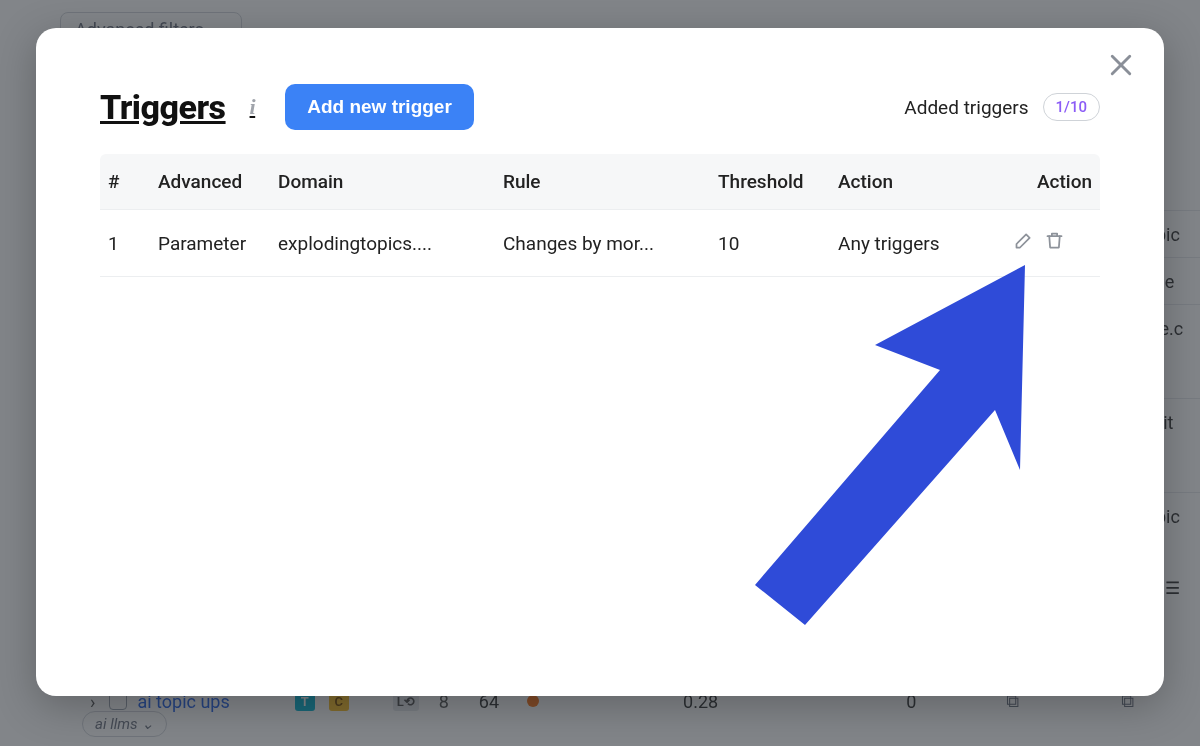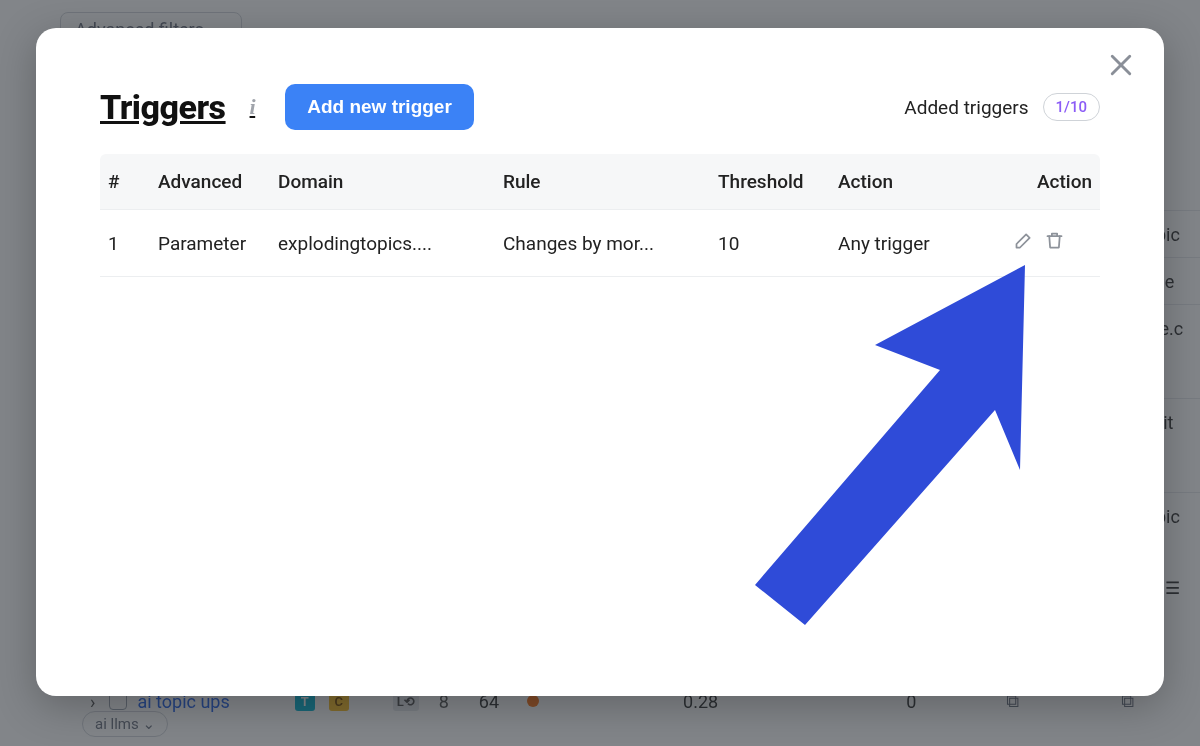--- a/index.html
+++ b/index.html
@@ -292,21 +292,21 @@
       <span class="bg-dot o"></span>
       <span style="width:110px"></span>
       <span class="num">0.28</span>
       <span style="width:140px"></span>
       <span class="num">0</span>
       <span style="width:50px"></span>
       <span class="bg-link-icon">⧉</span>
       <span style="width:70px"></span>
       <span class="bg-link-icon">⧉</span>
     </div>
-    <div style="padding-top:2px;">
+    <div style="padding-top:2px;font-style:italic;">
       <span class="bg-pill">
         <span>ai  llms</span> ⌄
       </span>
     </div>
   </div>
 </div>
 
 <div class="scrim"></div>
 
 <div class="modal">
@@ -351,21 +351,21 @@
           <th>Action</th>
         </tr>
       </thead>
       <tbody>
         <tr>
           <td>1</td>
           <td>Parameter</td>
           <td>explodingtopics....</td>
           <td>Changes by mor...</td>
           <td>10</td>
-          <td>Any trigger</td>
+          <td>Any triggers</td>
           <td>
             <div class="actions">
               <span class="icon-btn">
                 <svg viewBox="0 0 24 24" fill="none" stroke="currentColor" stroke-width="2" stroke-linecap="round" stroke-linejoin="round">
                   <path d="M4 20h4L19 9l-4-4L4 16v4z"></path>
                 </svg>
               </span>
               <span class="icon-btn">
                 <svg viewBox="0 0 24 24" fill="none" stroke="currentColor" stroke-width="2" stroke-linecap="round" stroke-linejoin="round">
                   <path d="M4 7h16"></path>

